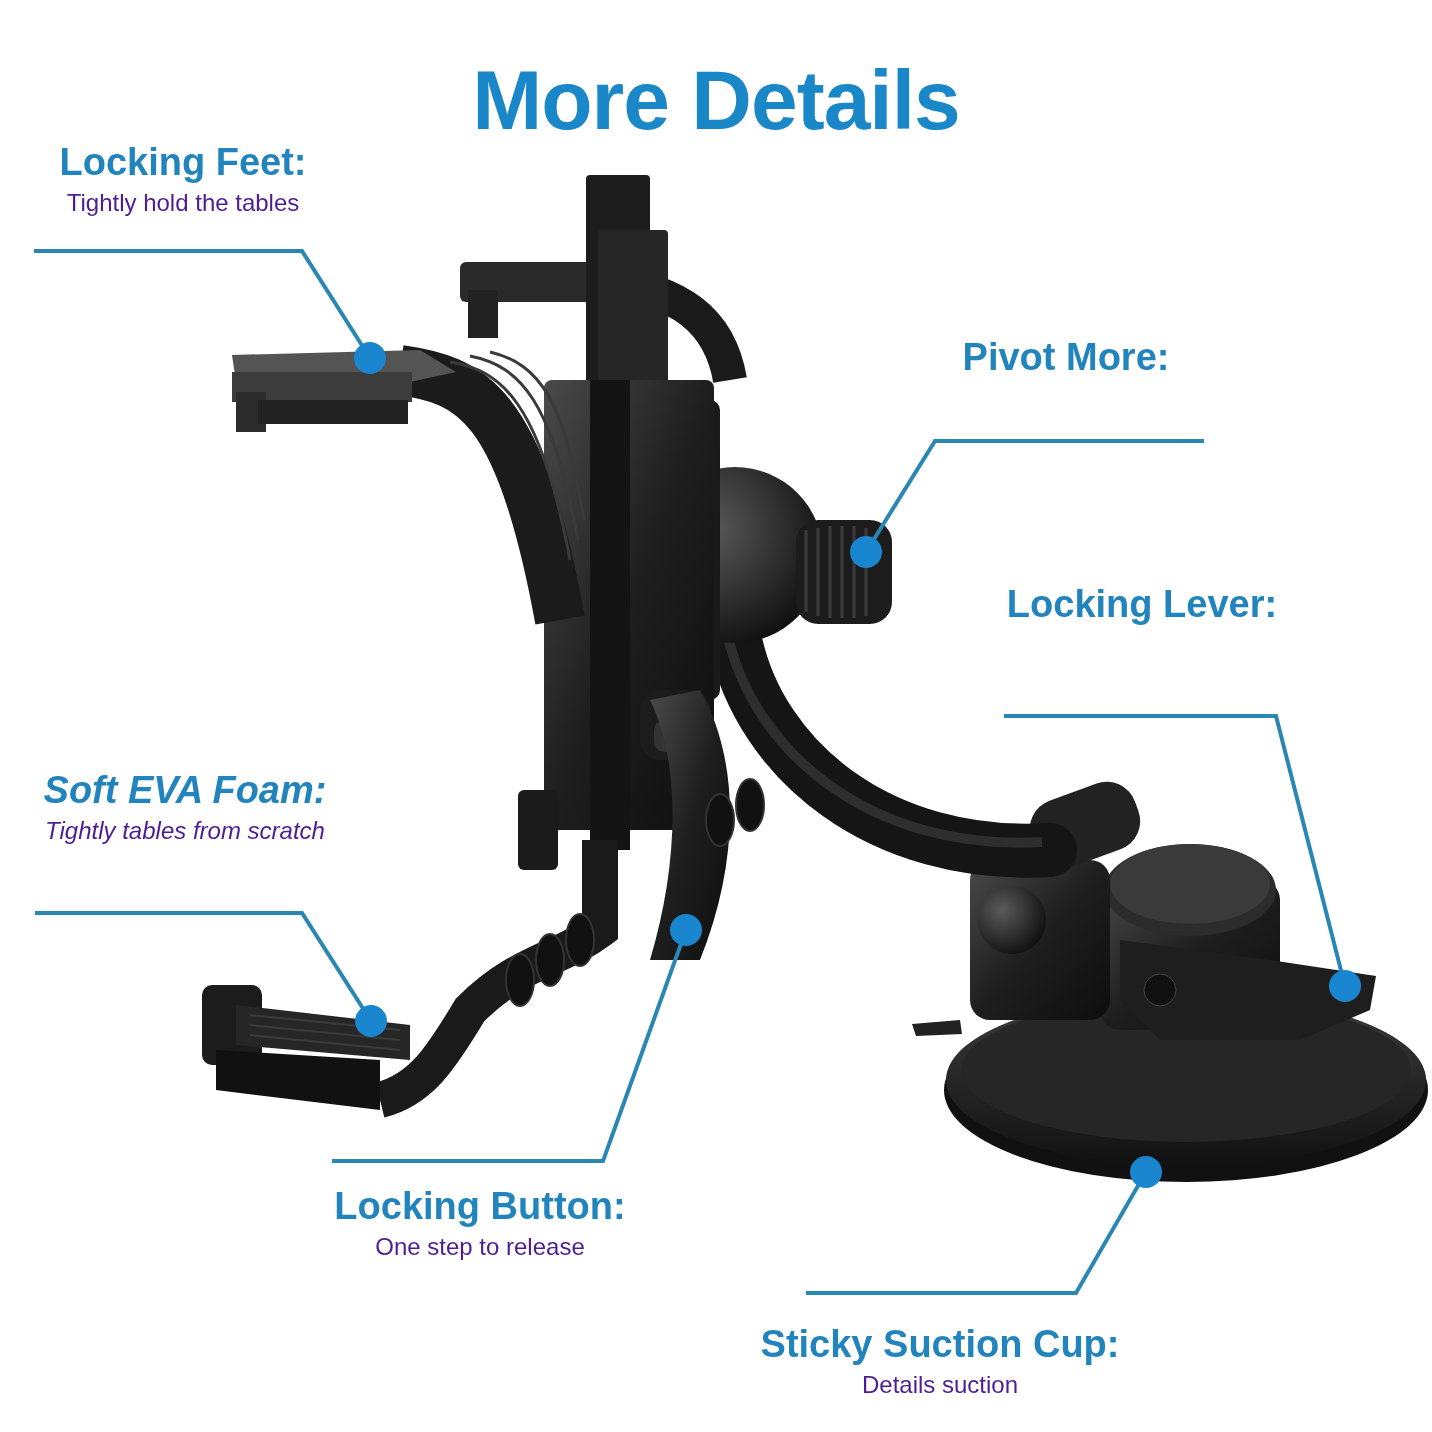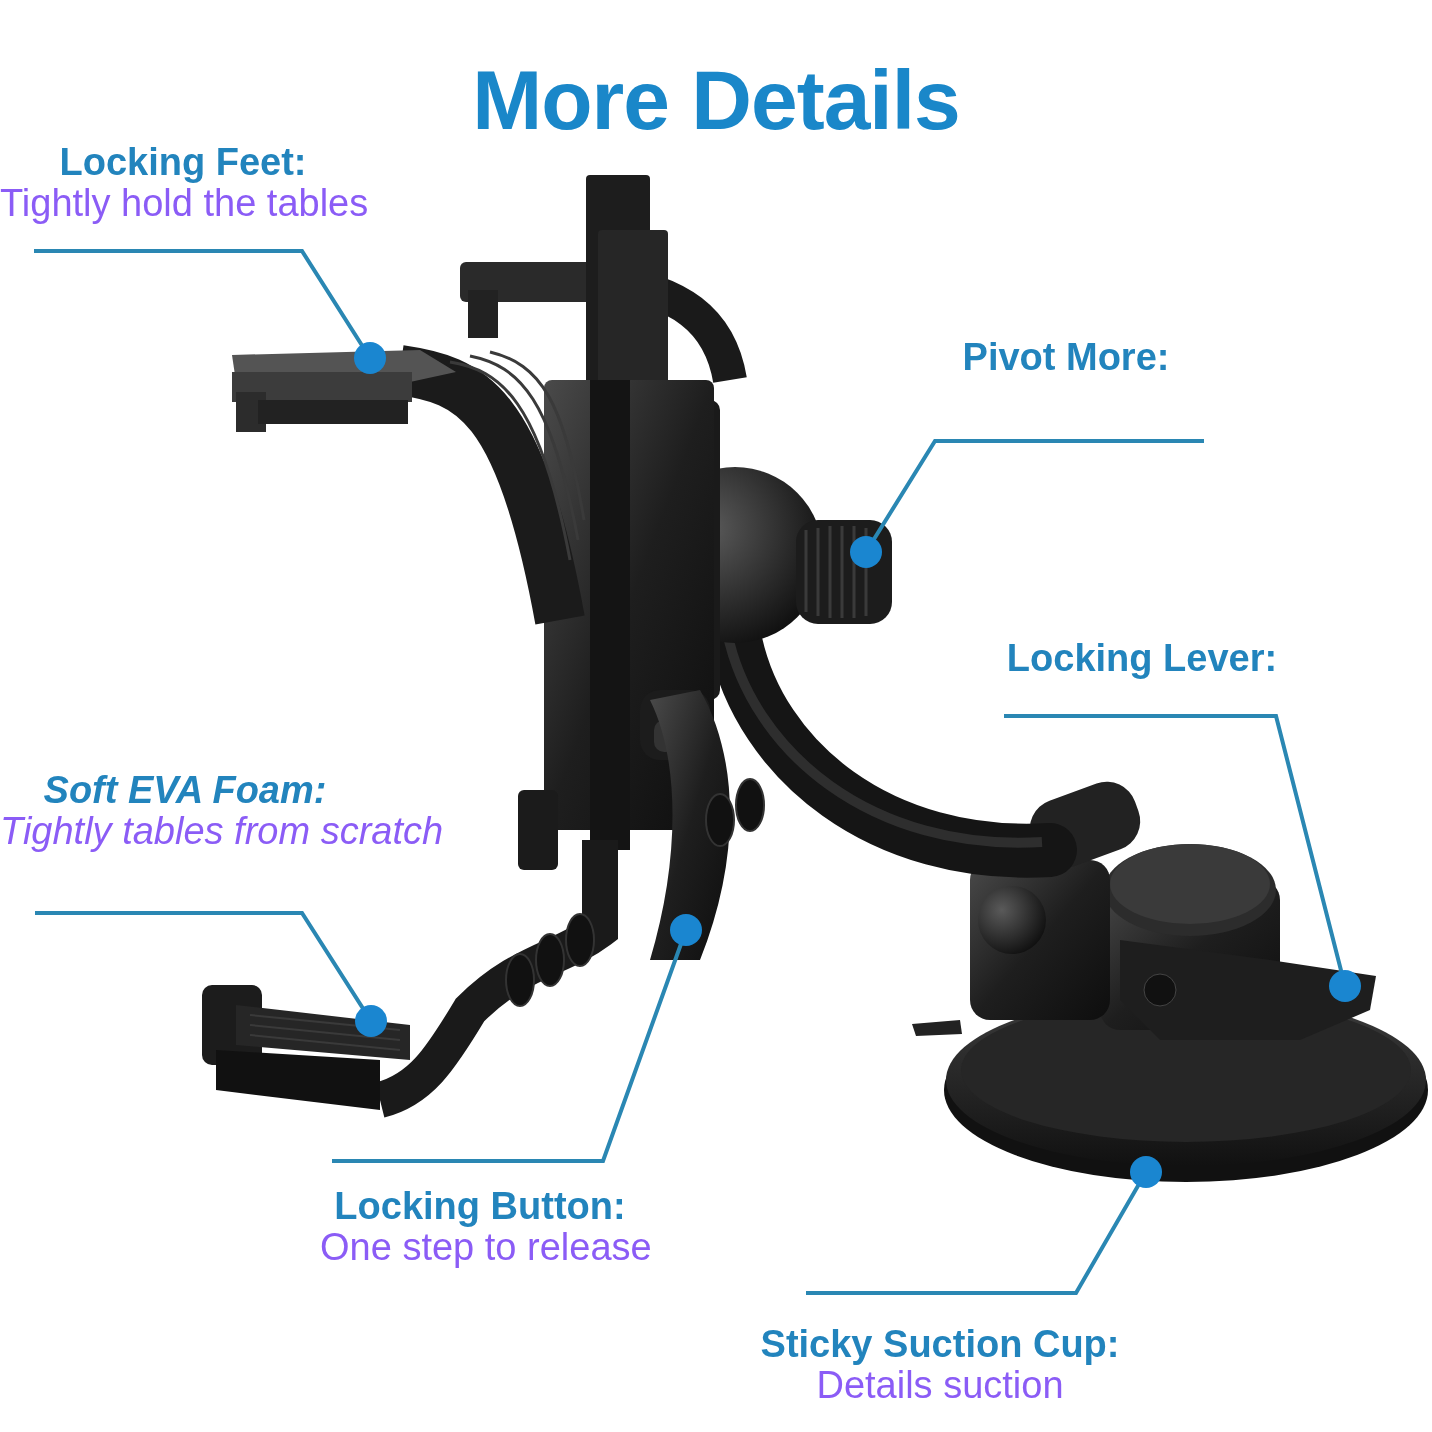--- a/index.html
+++ b/index.html
@@ -1,20 +1,20 @@
 <!DOCTYPE html>
 <html><head>
 <meta charset="utf-8">
 <style>
   html, body { margin: 0; padding: 0; background: #ffffff; }
   body { width: 1432px; height: 1432px; position: relative; overflow: hidden; font-family: "Liberation Sans", sans-serif; }
   .title { position: absolute; left: 0; width: 1432px; top: 2px; text-align: center; font-weight: 700; font-size: 84px; color: #1a87c9; letter-spacing: -1px; line-height: 100px; margin-top: 48px; }
   .callout { position: absolute; text-align: center; }
   .callout .head { font-weight: 700; font-size: 38px; color: #2284bd; line-height: 44px; white-space: nowrap; }
-  .callout .desc { font-size: 38px; color: #8b5cf6; line-height: 38px; white-space: nowrap; }
+  .callout .desc { font-size: 24px; color: #4c1d95; line-height: 38px; white-space: nowrap; }
   svg.scene { position: absolute; left: 0; top: 0; }
 </style>
 </head>
 <body>
 
 <div class="title">More Details</div>
 
 <svg class="scene" width="1432" height="1432" viewBox="0 0 1432 1432">
   <defs>
     <linearGradient id="plastic" x1="0" y1="0" x2="1" y2="1">
@@ -145,21 +145,21 @@
 
 <div class="callout" style="left:0; top:140px; width:366px;">
   <div class="head">Locking Feet:</div>
   <div class="desc">Tightly hold the tables</div>
 </div>
 
 <div class="callout" style="left:896px; top:335px; width:340px;">
   <div class="head">Pivot More:</div>
 </div>
 
-<div class="callout" style="left:904px; top:636px; width:476px;">
+<div class="callout" style="left:904px; top:582px; width:476px;">
   <div class="head">Locking Lever:</div>
 </div>
 
 <div class="callout" style="left:0; top:768px; width:370px;font-style:italic;">
   <div class="head">Soft EVA Foam:</div>
   <div class="desc">Tightly tables from scratch</div>
 </div>
 
 <div class="callout" style="left:320px; top:1184px; width:320px;">
   <div class="head">Locking Button:</div>

